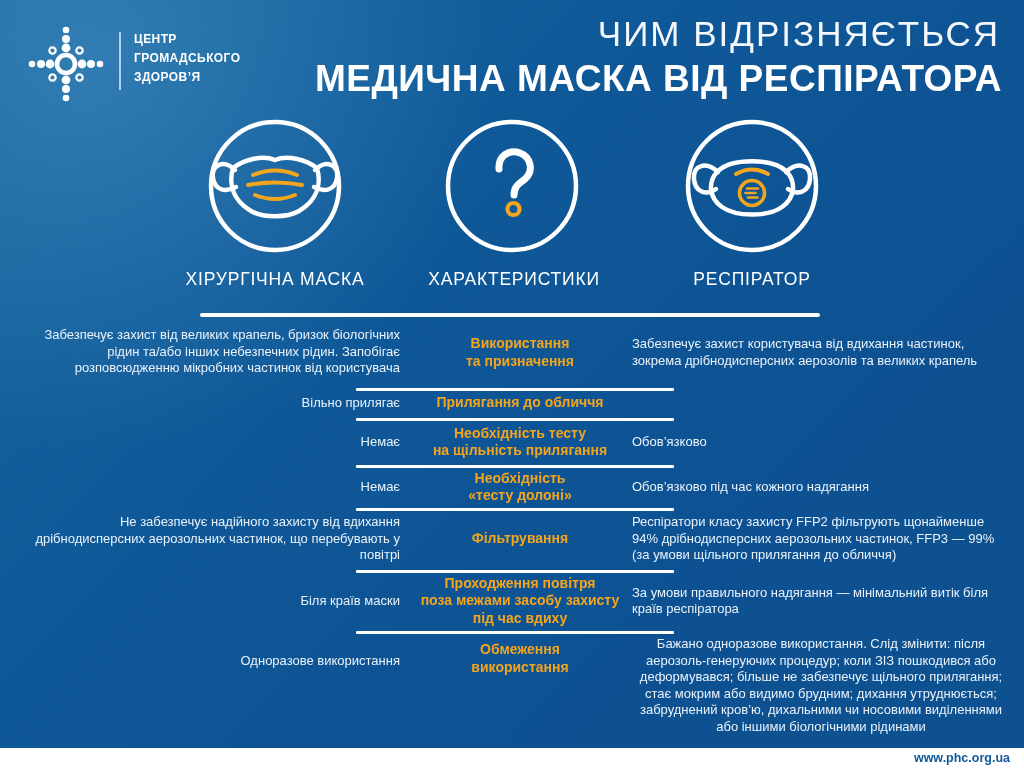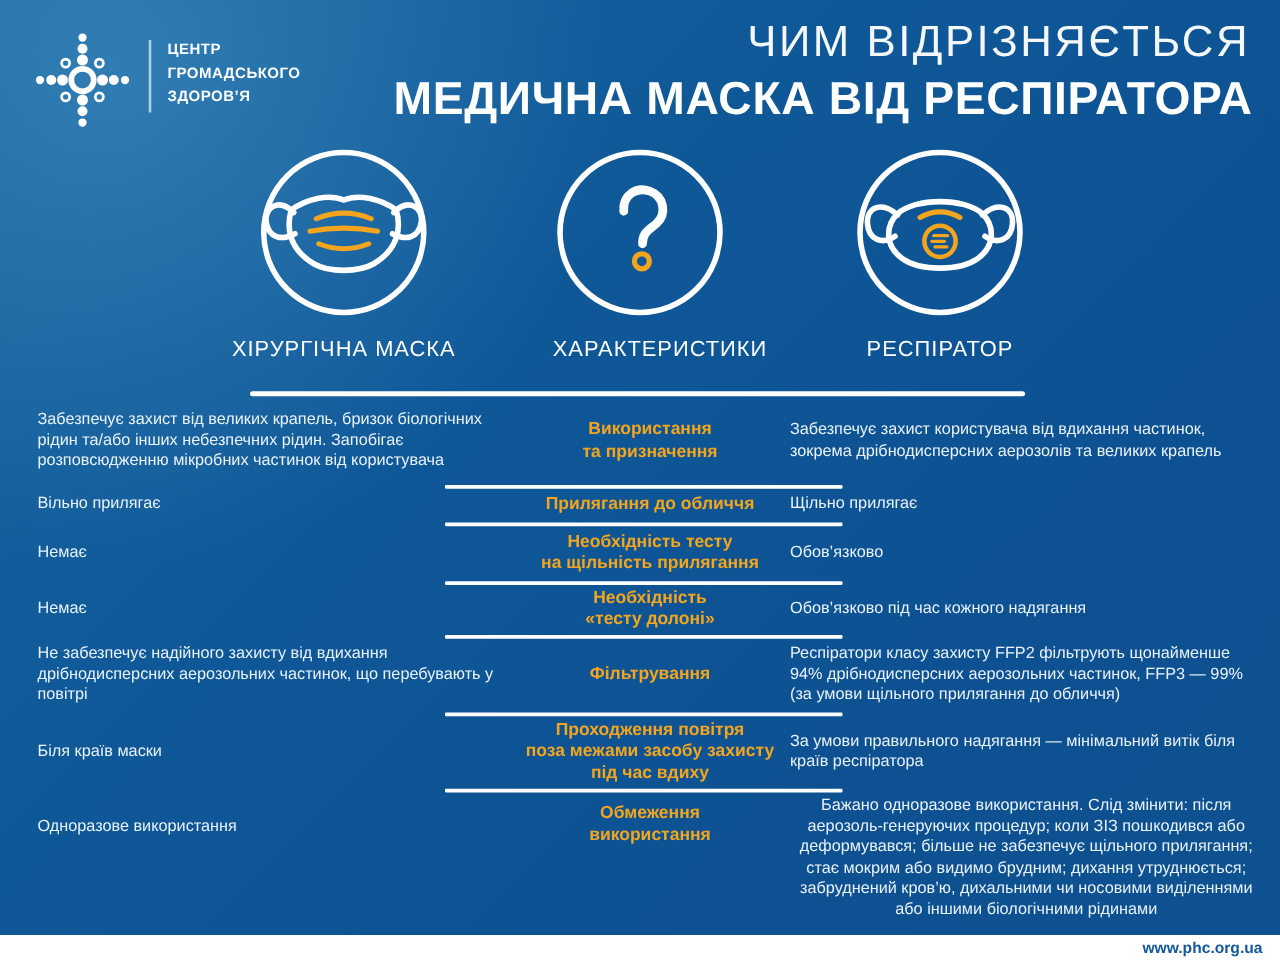--- a/index.html
+++ b/index.html
@@ -15,32 +15,32 @@
   .logo-divider{position:absolute;left:119px;top:32px;width:1.5px;height:58px;background:rgba(255,255,255,0.65);}
   .logo-text{position:absolute;left:134px;top:30px;color:#fff;font-weight:bold;font-size:12px;line-height:19px;letter-spacing:0.4px;}
   .title1{position:absolute;right:24px;top:14px;width:700px;text-align:right;color:#fff;
     font-size:35px;letter-spacing:2px;font-weight:normal;font-stretch:condensed;opacity:0.96;}
   .title2{position:absolute;right:22px;top:58px;width:760px;text-align:right;color:#fff;
     font-size:37px;font-weight:bold;letter-spacing:0.5px;}
   
   .icon-wrap{position:absolute;top:116px;width:140px;height:140px;}
   .iw-1{left:205px;} .iw-2{left:442px;} .iw-3{left:682px;}
   .col-header{position:absolute;top:269px;width:300px;text-align:center;color:#fff;font-weight:normal;font-size:17.5px;letter-spacing:0.8px;}
-  .ch-1{left:125px;} .ch-2{left:378px;} .ch-3{left:602px;}
+  .ch-1{left:125px;} .ch-2{left:342px;padding-left:22px;} .ch-3{left:602px;}
   
   .topline{position:absolute;left:200px;top:313px;width:620px;height:3.5px;background:#fff;border-radius:2px;}
   .sep{position:absolute;left:356px;width:318px;height:2.5px;background:#fff;border-radius:1px;}
   .sep-1{top:388px;} .sep-2{top:418px;} .sep-3{top:465px;} .sep-4{top:508px;} .sep-5{top:570px;} .sep-6{top:631px;}
   
   .trow{position:absolute;left:0;width:1024px;}
   .r1{top:316px;height:72px;} .r2{top:388px;height:30px;} .r3{top:418px;height:47px;}
   .r4{top:465px;height:43px;} .r5{top:508px;height:62px;} .r6{top:570px;height:61px;}
   .r7{top:631px;height:117px;}
   .c1,.c2,.c3{position:absolute;top:50%;transform:translateY(-50%);}
-  .c1{left:30px;width:370px;}
+  .c1{left:30px;width:370px;text-align:right;}
   .c2{left:408px;width:224px;text-align:center;}
   .c3{left:632px;width:378px;text-align:left;}
   .trow--top .c1{top:22px;transform:none;}
   .trow--top .c2{top:10px;transform:none;}
   .trow--top .c3{top:5px;transform:none;text-align:center;}
   .body-text{color:#EAF2FA;font-size:13px;line-height:16.5px;}
   .char-label{color:#F3A51D;font-weight:bold;font-size:14px;line-height:17.5px;white-space:pre-line;}
   
   .footer{position:absolute;left:0;bottom:0;width:1024px;height:21px;background:#ffffff;}
   .footer-url{position:absolute;right:14px;top:3px;font-size:12.5px;font-weight:bold;color:#11599B;text-decoration:none;}
@@ -129,21 +129,20 @@
 
   <div class="trow r1">
     <div class="c1 body-text">Забезпечує захист від великих крапель, бризок біологічних рідин та/або інших небезпечних рідин. Запобігає розповсюдженню мікробних частинок від користувача</div>
     <div class="c2 char-label">Використання
 та призначення</div>
     <div class="c3 body-text">Забезпечує захист користувача від вдихання частинок, зокрема дрібнодисперсних аерозолів та великих крапель</div>
   </div>
   <div class="trow r2">
     <div class="c1 body-text">Вільно прилягає</div>
     <div class="c2 char-label">Прилягання до обличчя</div>
-    <div class="c3 body-text">Щільно прилягає</div>
   </div>
   <div class="trow r3">
     <div class="c1 body-text">Немає</div>
     <div class="c2 char-label">Необхідність тесту
 на щільність прилягання</div>
     <div class="c3 body-text">Обов’язково</div>
   </div>
   <div class="trow r4">
     <div class="c1 body-text">Немає</div>
     <div class="c2 char-label">Необхідність

